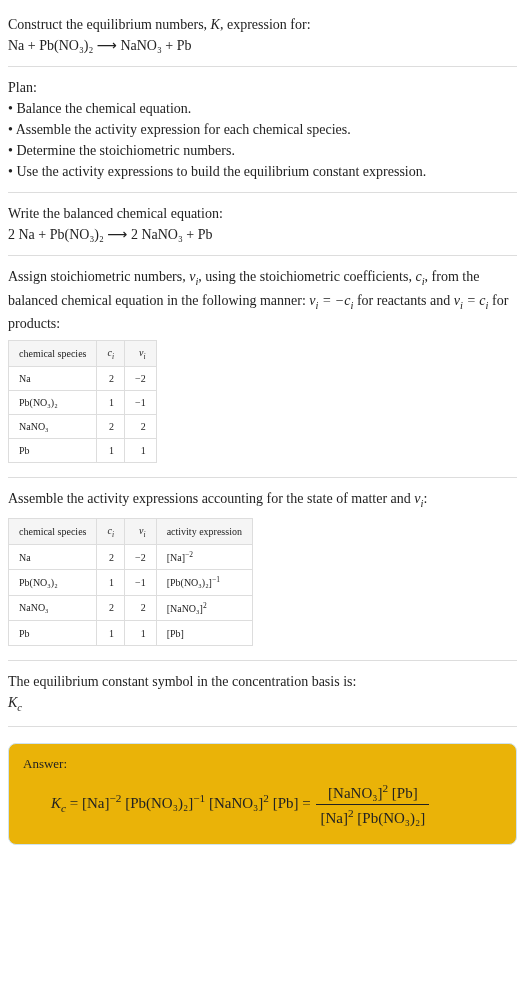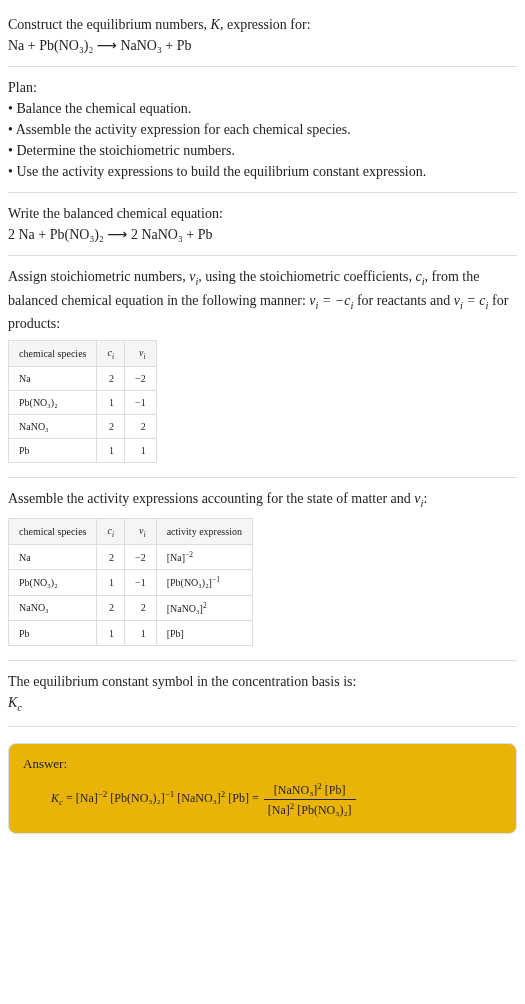--- a/index.html
+++ b/index.html
@@ -51,21 +51,21 @@
     .frac {
       display: inline-block;
       vertical-align: middle;
       text-align: center;
       margin: 0 2px;
     }
     .frac .num-part { display: block; border-bottom: 1px solid #222; padding: 0 4px; }
     .frac .den-part { display: block; padding: 0 4px; }
     .chem { white-space: nowrap; }
     .italic { font-style: italic; }
-    .row-eq { padding-left: 28px; font-size: 12px; }
+    .row-eq { padding-left: 28px; font-size: 15px; }
   </style>
 </head>
 <body>
 
 <div class="section">
   <div>
     <span>Construct the equilibrium numbers, </span><span class="italic">K</span><span>, expression for:</span>
   </div>
   <div class="chem">Na + Pb(NO₃)₂  ⟶  NaNO₃ + Pb</div>
 </div>

